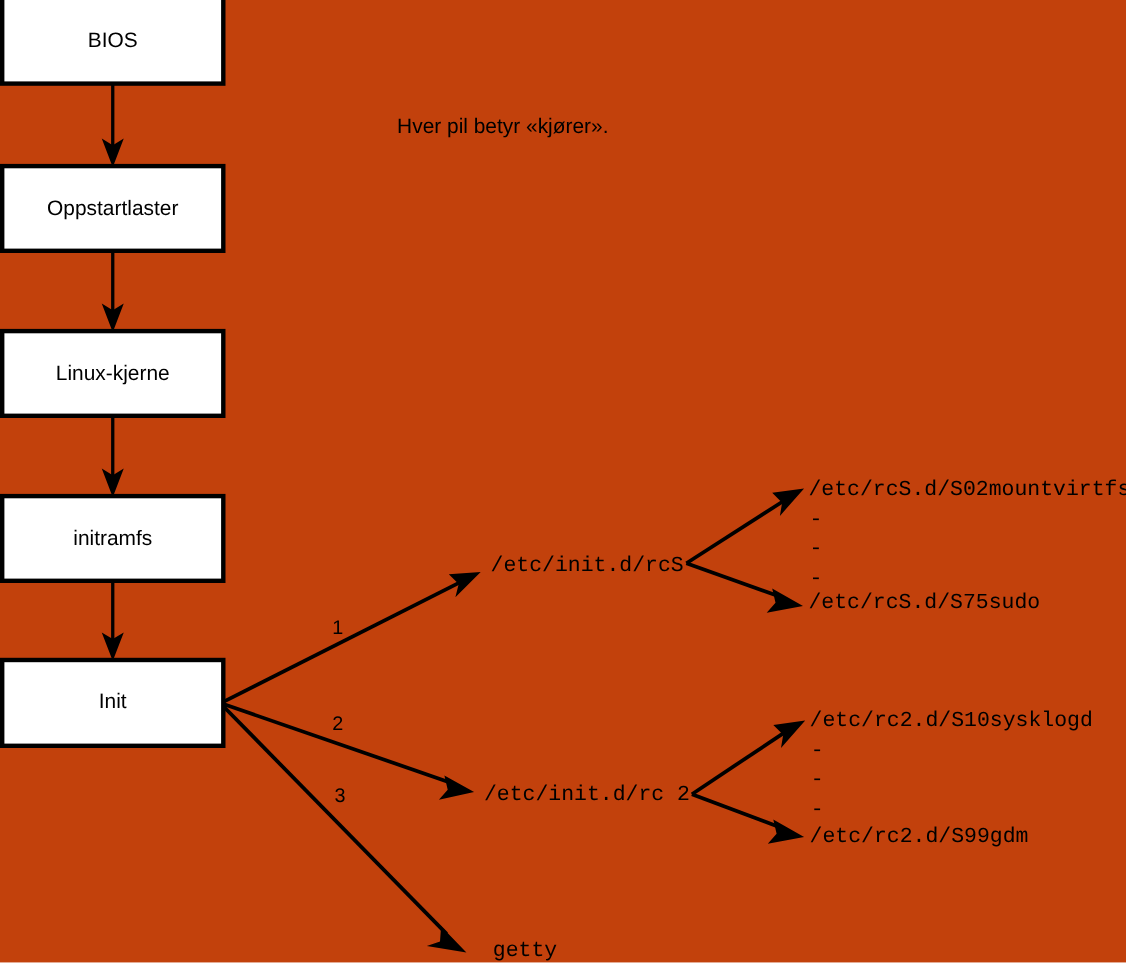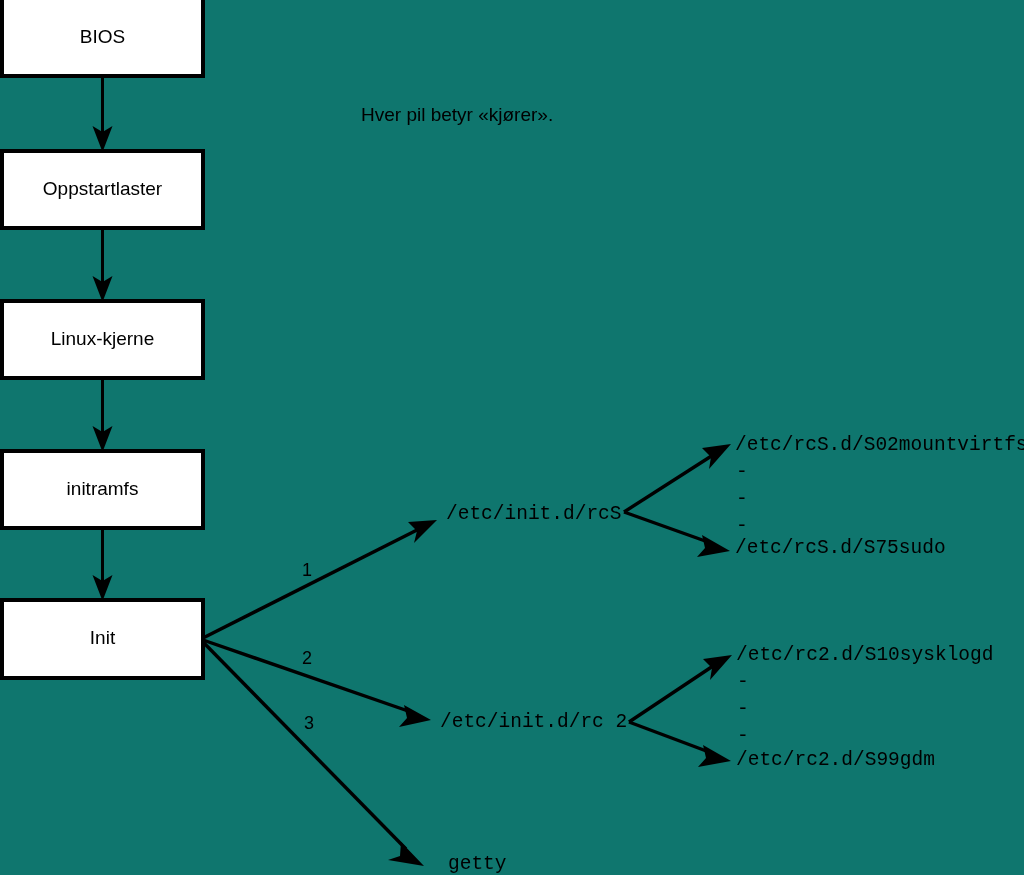--- a/index.html
+++ b/index.html
@@ -10,21 +10,21 @@
   body {
     width: 1024px;
     height: 875px;
     overflow: hidden;
     font-family: "Liberation Sans", sans-serif;
   }
   #diagram-root {
     position: relative;
     width: 1024px;
     height: 875px;
-    background: #0f766e;
+    background: #c2410c;
   }
   svg.canvas {
     position: absolute;
     top: 0;
     left: 0;
     width: 1024px;
     height: 875px;
     display: block;
   }
   .box-rect {

